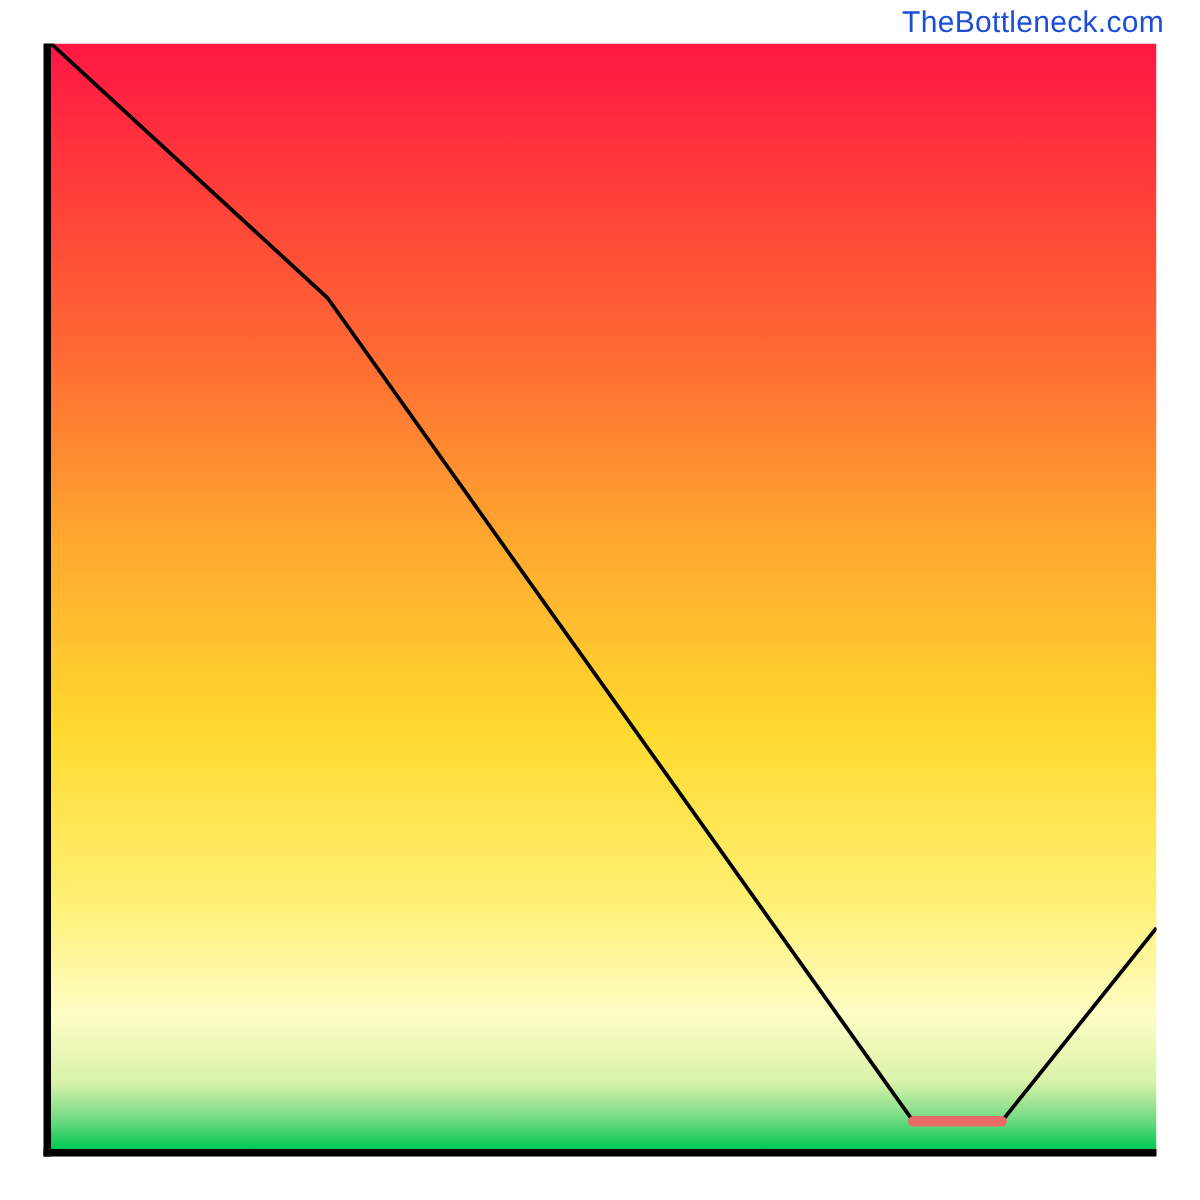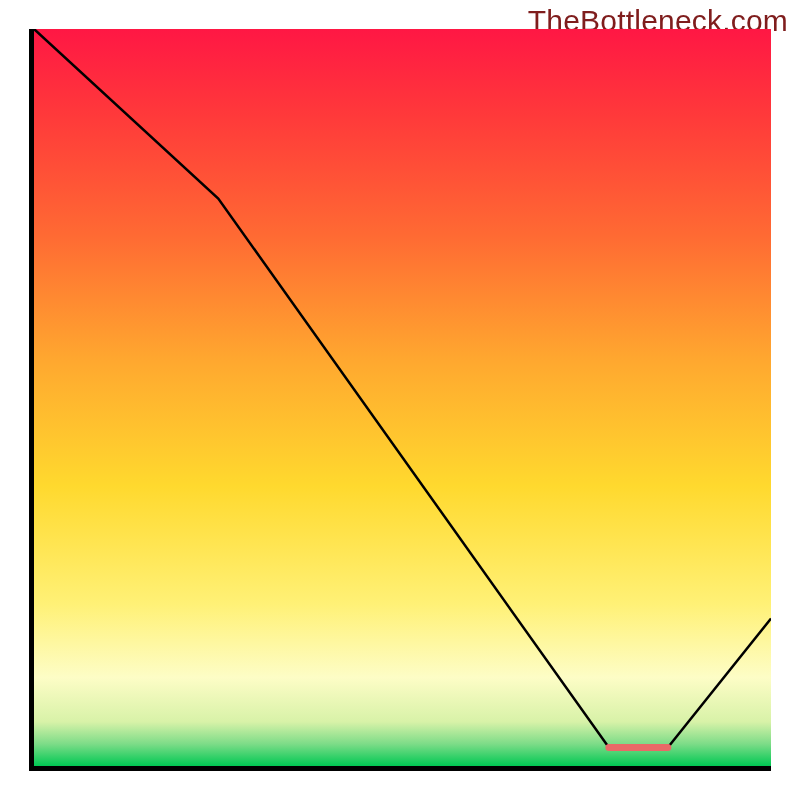--- a/index.html
+++ b/index.html
@@ -6,24 +6,24 @@
     margin: 0;
     padding: 0;
     width: 800px;
     height: 800px;
     background: #ffffff;
     font-family: Arial, Helvetica, sans-serif;
   }
   .watermark {
     position: absolute;
     top: 4px;
-    right: 12px;
-    font-size: 30px;
+    right: 24px;
+    font-size: 20px;
     font-weight: 500;
-    color: #7f1d1d;
+    color: #1d4ed8;
     letter-spacing: 0.2px;
   }
   .chart-container {
     position: absolute;
     left: 29px;
     top: 29px;
     width: 742px;
     height: 742px;
     box-sizing: border-box;
   }

